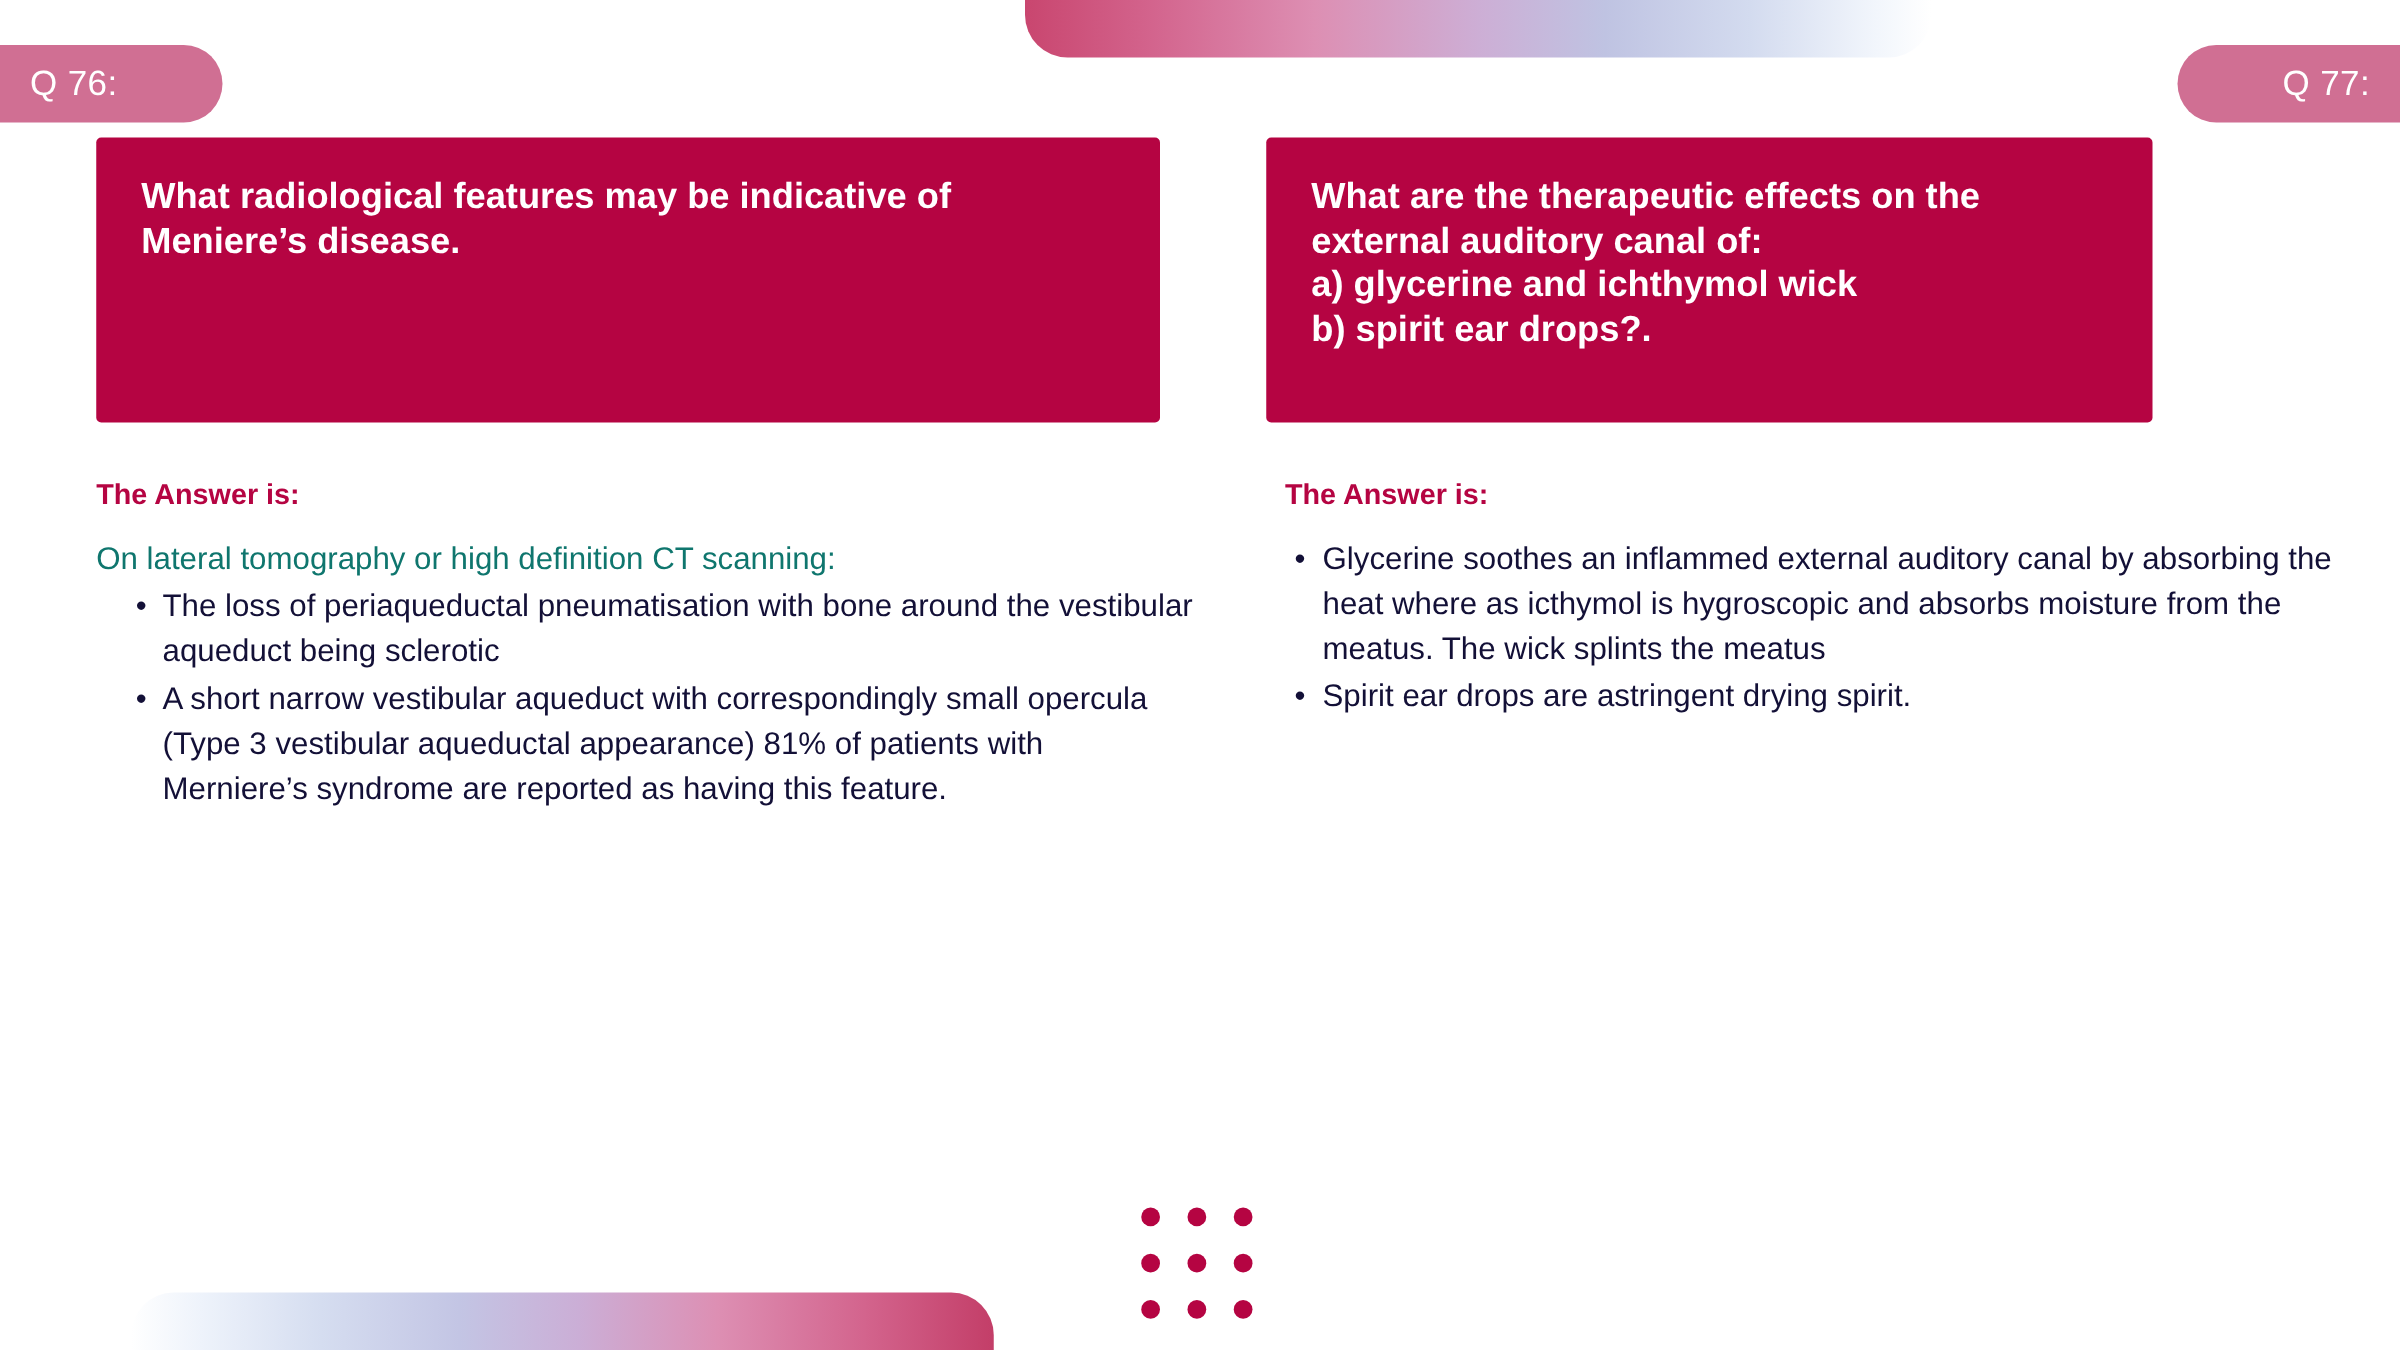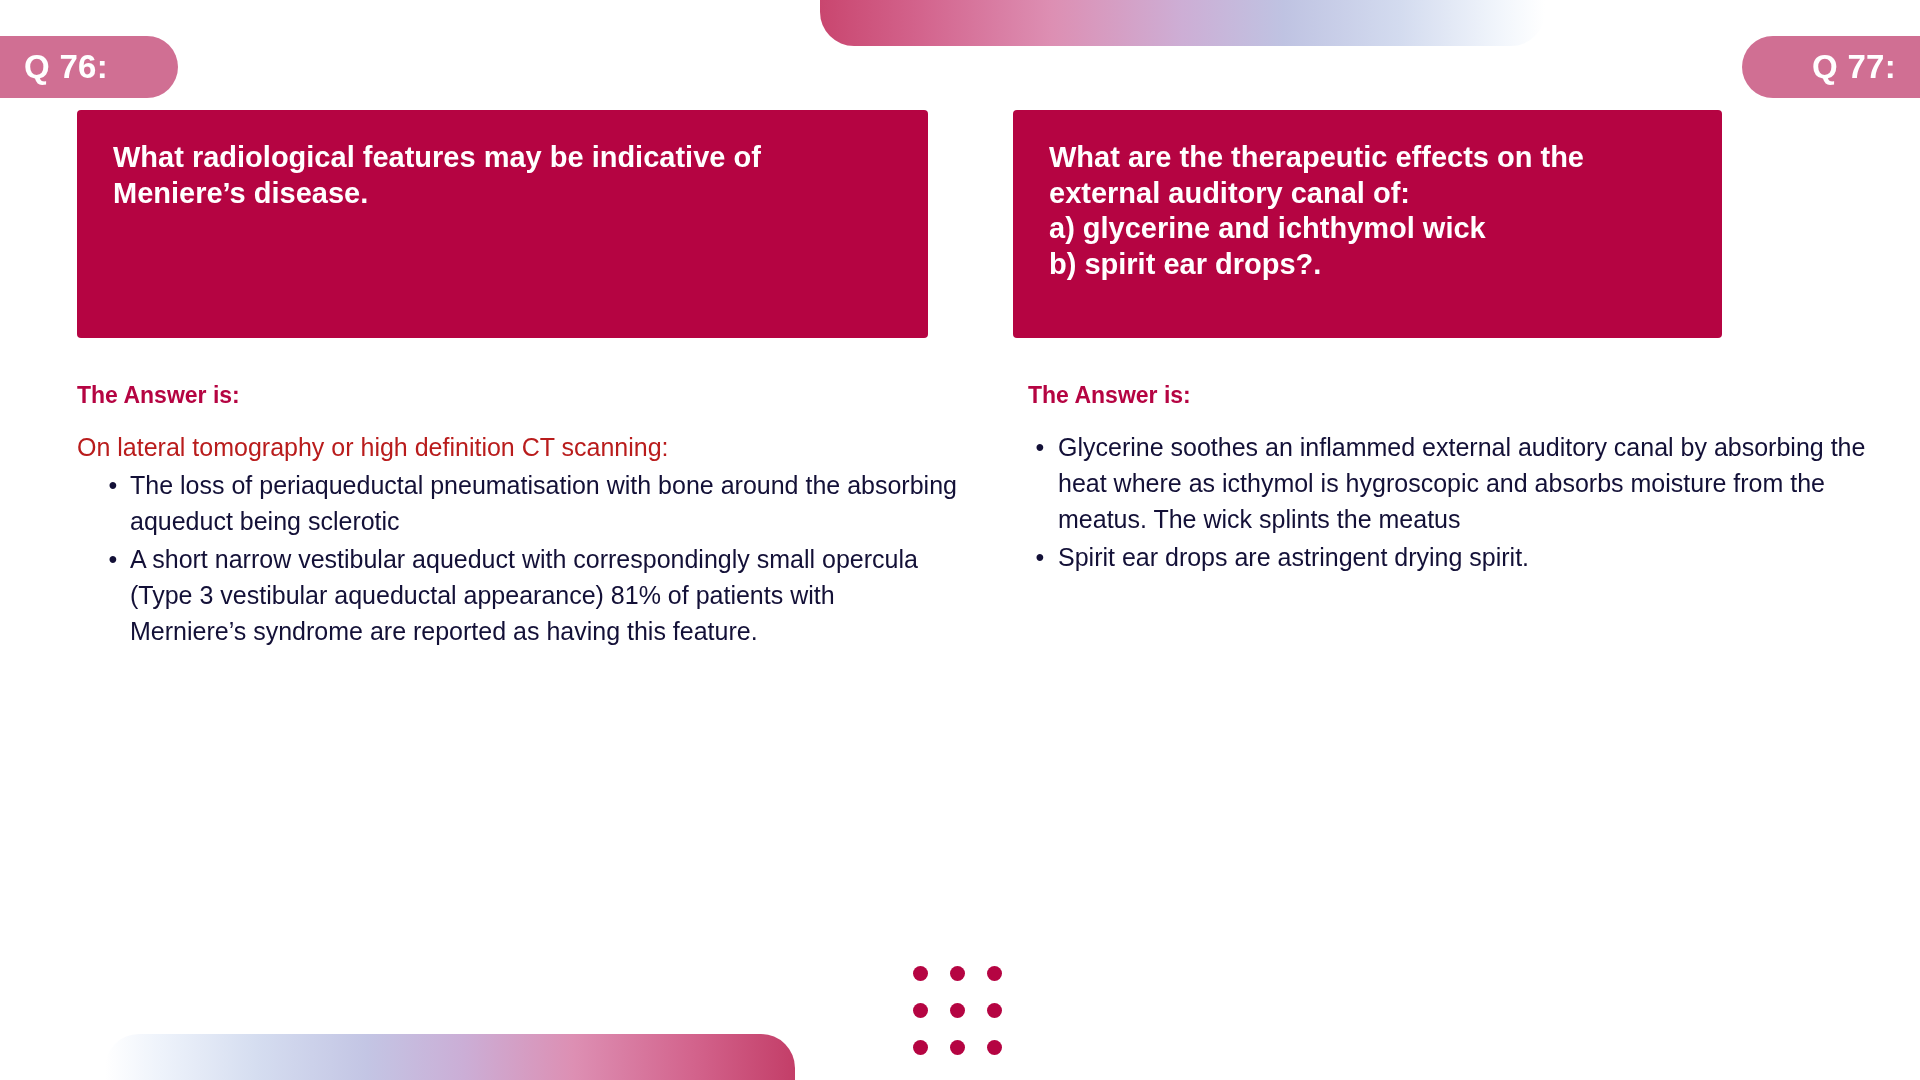--- a/index.html
+++ b/index.html
@@ -73,22 +73,22 @@
     position: absolute;
     top: 36px;
     height: 62px;
     background: #d06f93;
     display: flex;
     align-items: center;
     box-sizing: border-box;
   }
   .qbadge .qbadge-label {
     color: #ffffff;
-    font-size: 33px;
-    font-weight: bold;
+    font-size: 28px;
+    font-weight: normal;
     letter-spacing: 0.3px;
     white-space: nowrap;
   }
   .qbadge-left {
     left: -30px;
     width: 208px;
     border-radius: 0 34px 34px 0;
     padding-left: 54px;
     justify-content: flex-start;
   }
@@ -133,21 +133,21 @@
     text-align: left;
     color: #b50442;
     font-size: 23px;
     font-weight: bold;
     margin: 0 0 20px 0;
   }
   .answer-col-left .answer-heading  { padding-right: 88px; }
   .answer-col-right .answer-heading { padding-right: 60px; }
 
   .answer-intro {
-    color: #b91c1c;
+    color: #0f766e;
     font-size: 25px;
     line-height: 1.45;
     margin: 0 0 2px 0;
   }
   .answer-list {
     list-style: none;
     margin: 0;
     padding: 0;
   }
   .answer-list li {
@@ -211,21 +211,21 @@
 a) glycerine and ichthymol wick
 b) spirit ear drops?.</p>
 </div>
 
 <div class="answer-col answer-col-left">
   <div class="answer-heading">The Answer is:</div>
   <p class="answer-intro">On lateral tomography or high definition CT scanning:</p>
   <ul class="answer-list">
       <li>
         <span class="bullet-dot">•</span>
-        <span class="li-text">The loss of periaqueductal pneumatisation with bone around the absorbing aqueduct being sclerotic</span>
+        <span class="li-text">The loss of periaqueductal pneumatisation with bone around the vestibular aqueduct being sclerotic</span>
       </li>
       <li>
         <span class="bullet-dot">•</span>
         <span class="li-text">A short  narrow vestibular aqueduct with correspondingly small opercula (Type 3 vestibular aqueductal appearance) 81% of patients with Merniere’s syndrome are reported as having this feature.</span>
       </li>
     </ul>
 </div>
 
 <div class="answer-col answer-col-right">
   <div class="answer-heading">The Answer is:</div>

